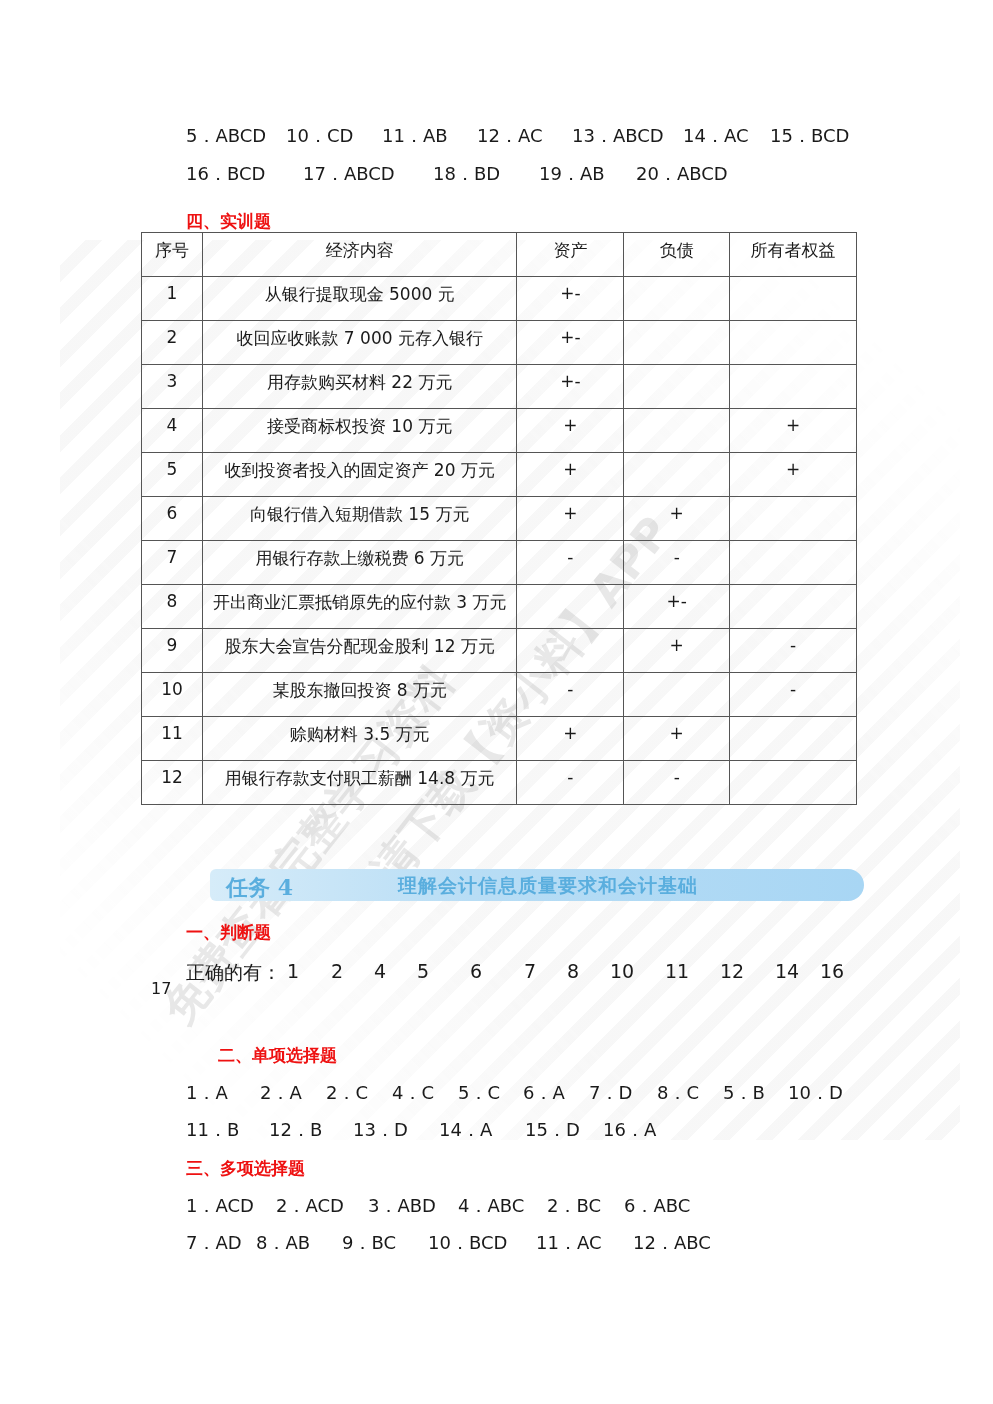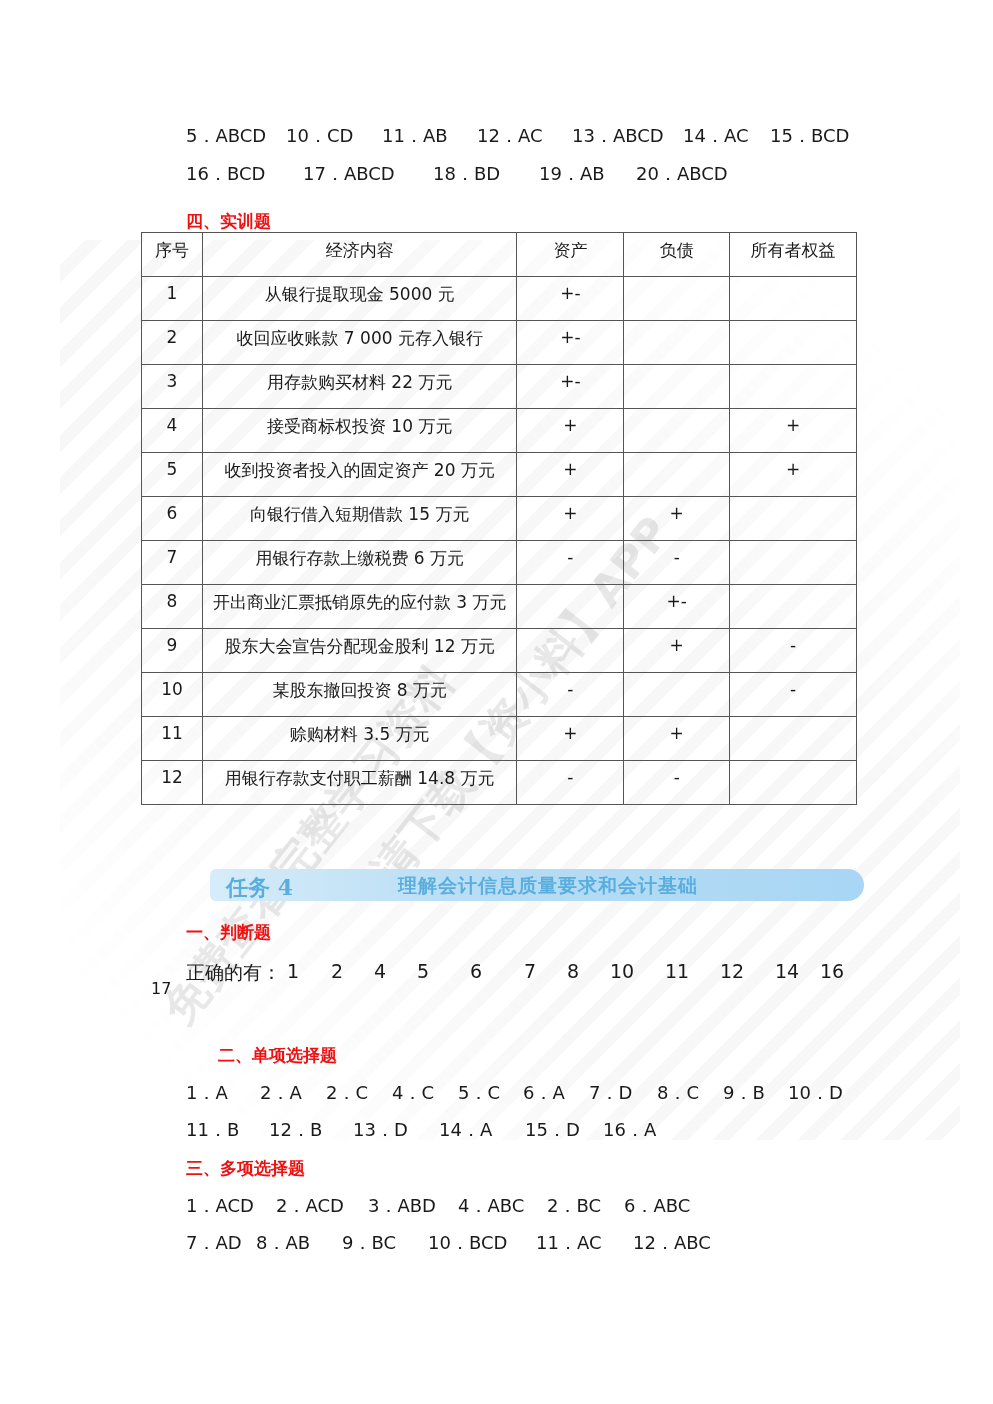--- a/index.html
+++ b/index.html
@@ -197,21 +197,21 @@
   <div class="red-heading" style="left:186px; top:1044px;margin-left:32px;">二、单项选择题</div>
   <div class="ans-line" style="left:186px; top:1081px;">
     <span style="left:0px">1．A</span>
     <span style="left:74px">2．A</span>
     <span style="left:140px">2．C</span>
     <span style="left:206px">4．C</span>
     <span style="left:272px">5．C</span>
     <span style="left:337px">6．A</span>
     <span style="left:403px">7．D</span>
     <span style="left:471px">8．C</span>
-    <span style="left:537px">9．B</span>
+    <span style="left:537px">5．B</span>
     <span style="left:602px">10．D</span>
   </div>
   <div class="ans-line" style="left:186px; top:1118px;">
     <span style="left:0px">11．B</span>
     <span style="left:83px">12．B</span>
     <span style="left:167px">13．D</span>
     <span style="left:253px">14．A</span>
     <span style="left:339px">15．D</span>
     <span style="left:417px">16．A</span>
   </div>

